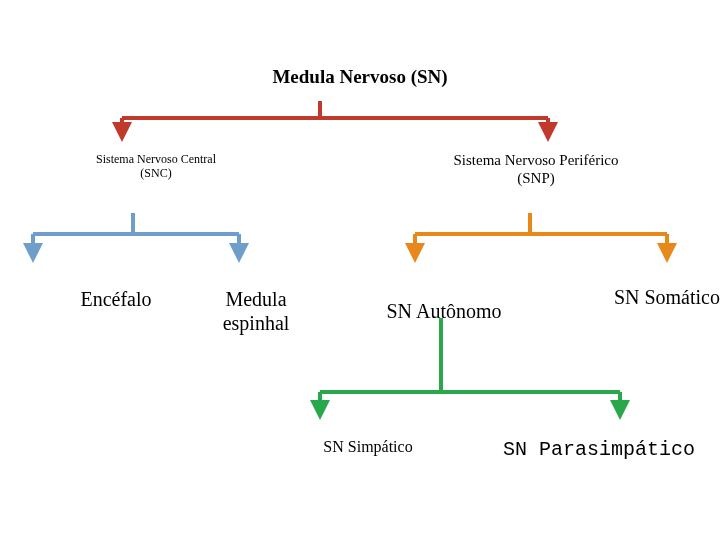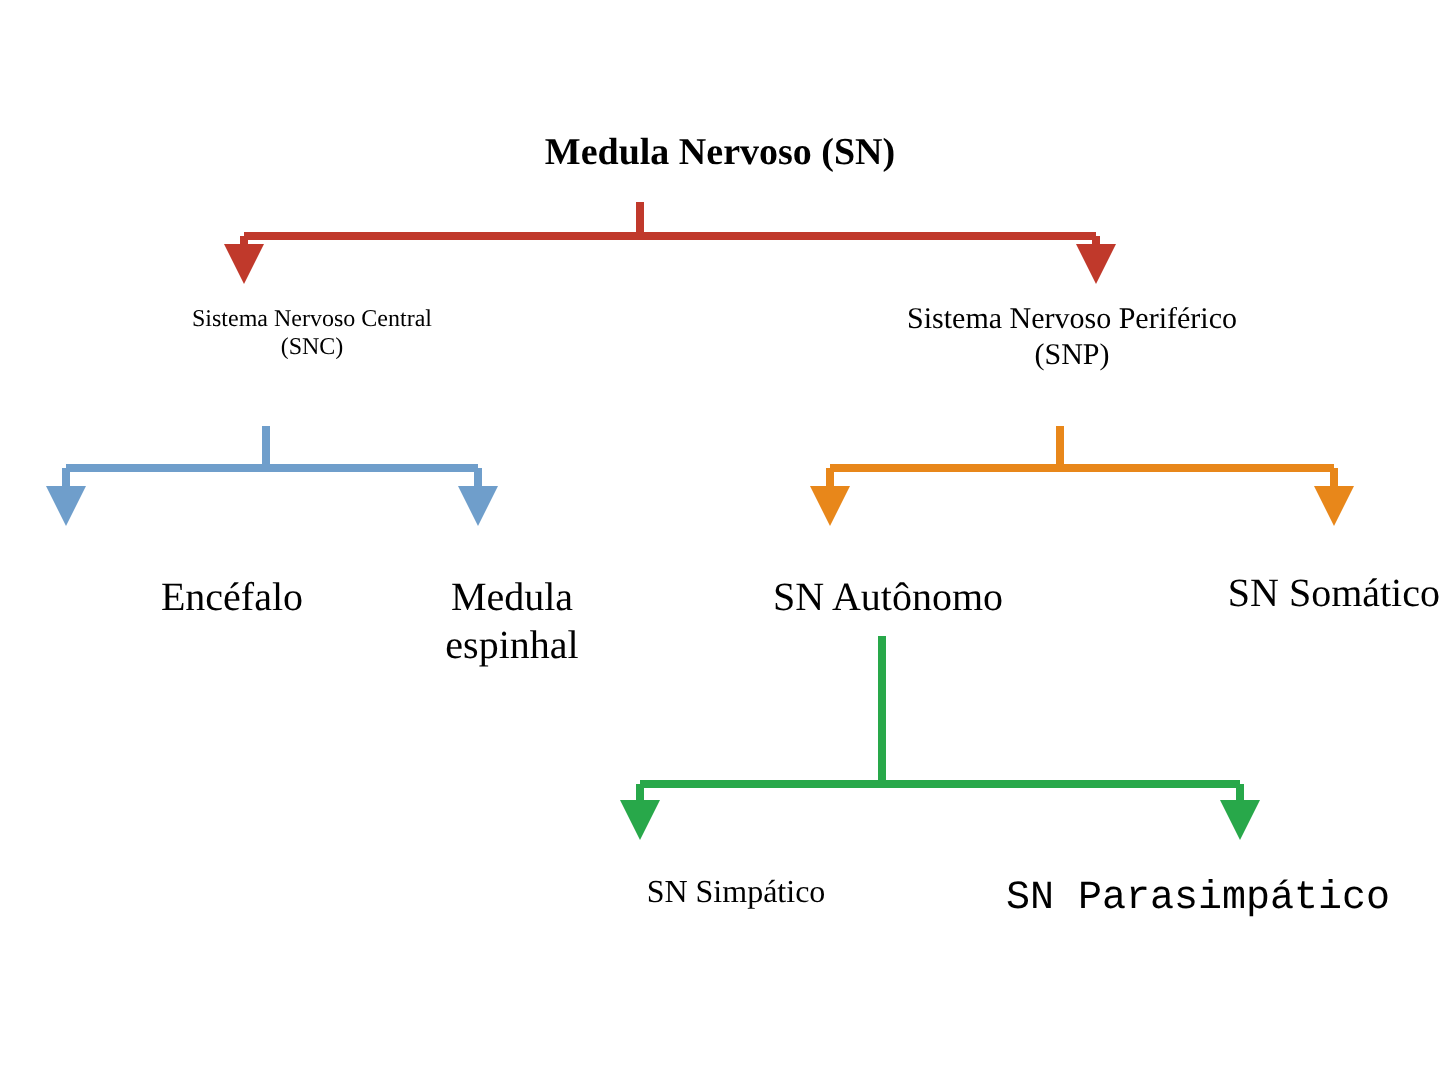--- a/index.html
+++ b/index.html
@@ -54,21 +54,21 @@
     font-size: 20px;
   }
   #node-medula {
     left: 172px;
     top: 288px;
     width: 168px;
     font-size: 20px;
   }
   #node-autonomo {
     left: 336px;
-    top: 288px;
+    top: 300px;
     width: 216px;
     font-size: 20px;
   }
   #node-somatico {
     left: 540px;
     top: 286px;
     width: 180px;
     font-size: 20px;
     text-align: right;
   }

